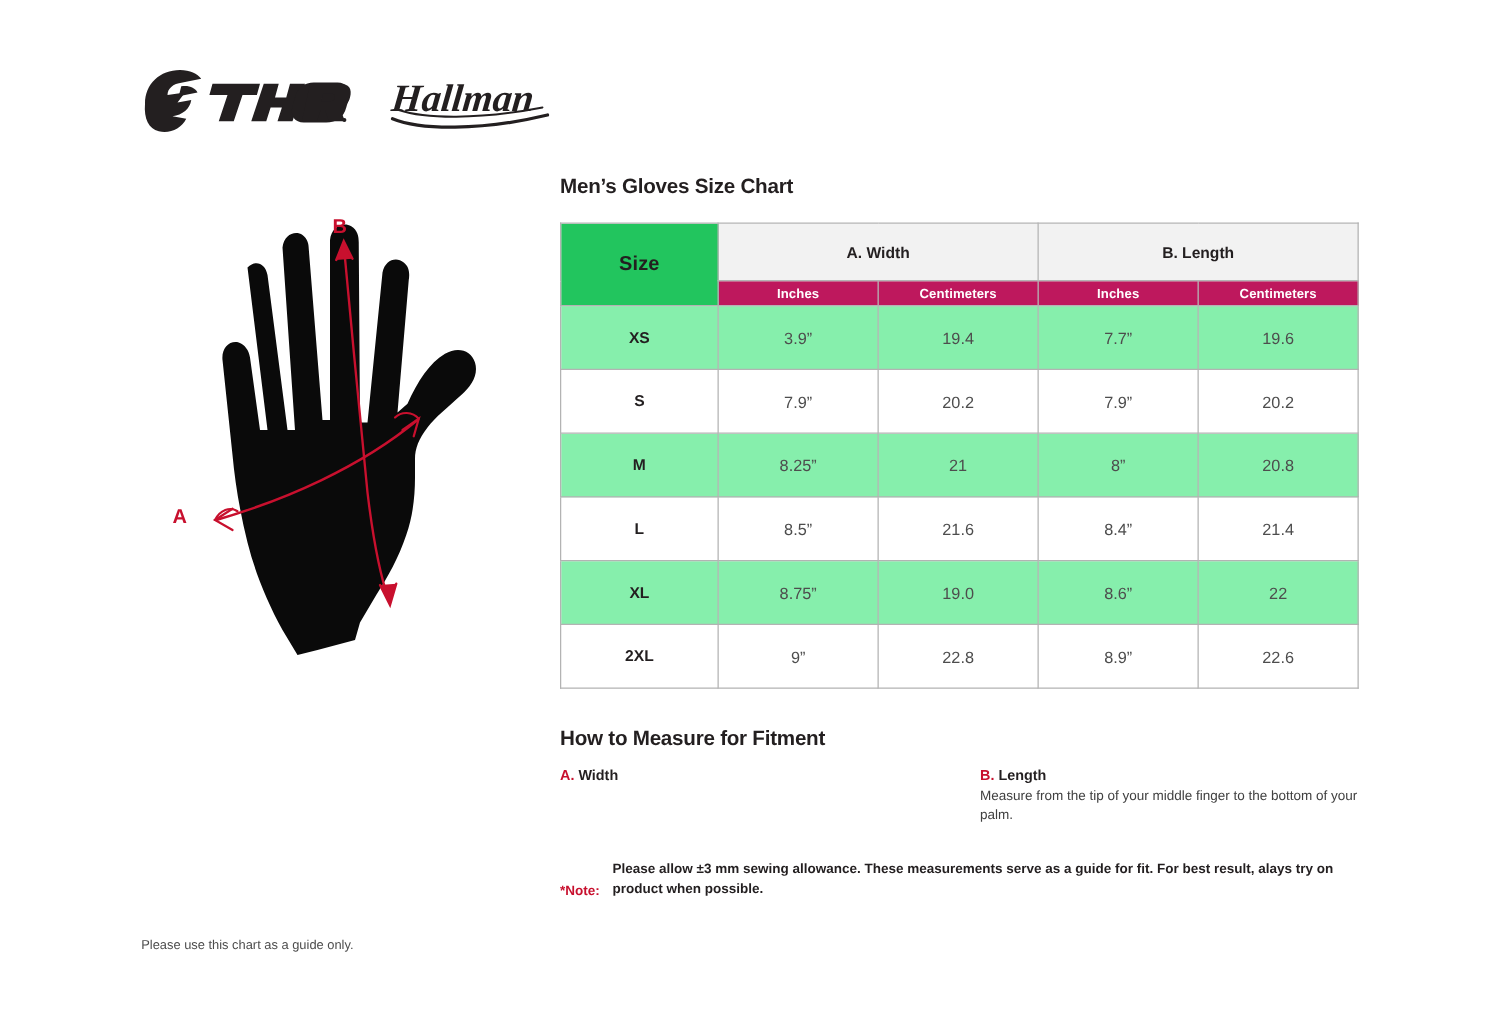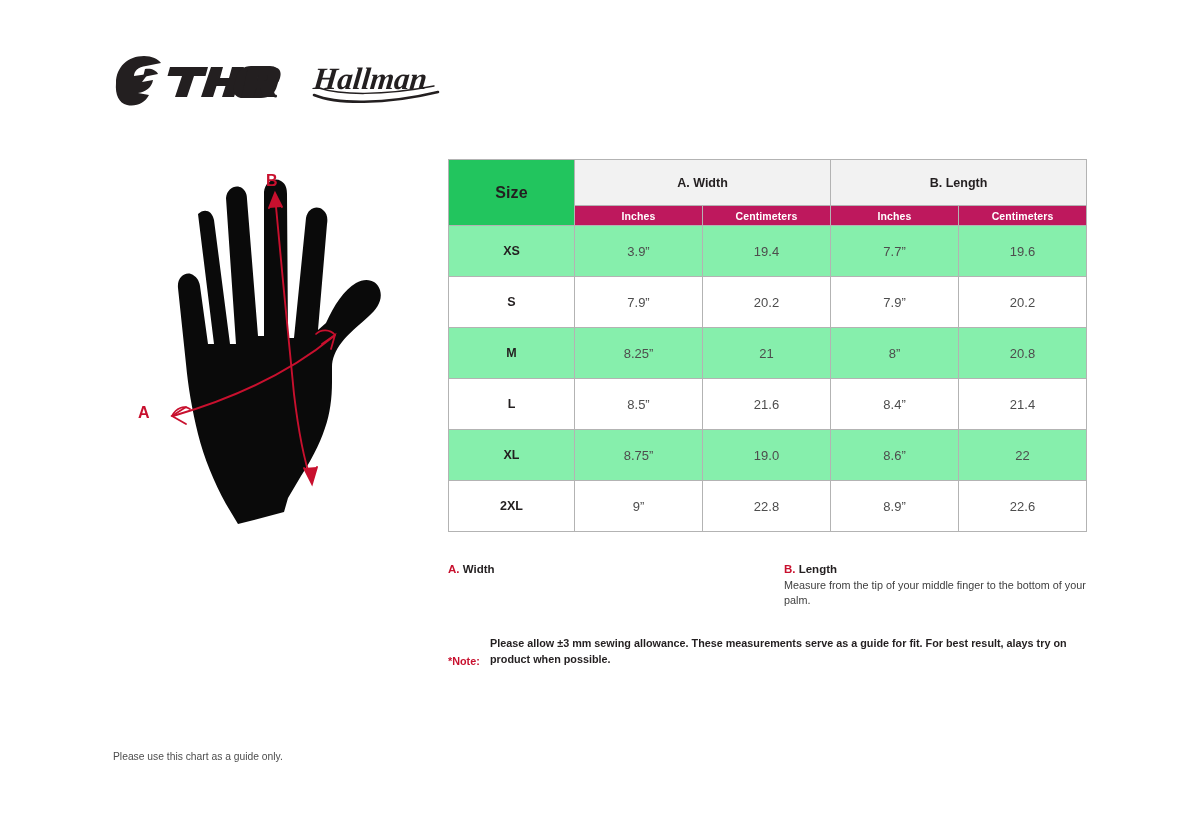--- a/index.html
+++ b/index.html
@@ -222,20 +222,21 @@
       <path d="M151 40 L157 25 L164 39" stroke-width="1.9" fill="#c8102e"></path>
     </g>
 
     <text x="20" y="250" font-family="'Liberation Sans', sans-serif" font-size="16" font-weight="bold" fill="#c8102e">A</text>
     <text x="148" y="18" font-family="'Liberation Sans', sans-serif" font-size="16" font-weight="bold" fill="#c8102e">B</text>
   </svg>
 </div>
 
 <div id="content">
 
+  <h2 class="section-title">Men’s Gloves Size Chart</h2>
 
   <table id="size-table">
     <colgroup>
       <col style="width:126px">
         <col style="width:128px">
         <col style="width:128px">
       <col style="width:128px">
         <col style="width:128px">
     </colgroup>
     <thead>
@@ -291,20 +292,21 @@
         <td class="size-cell">2XL</td>
         <td>9”</td>
         <td>22.8</td>
         <td>8.9”</td>
         <td>22.6</td>
       </tr>
     </tbody>
   </table>
 
   <div id="measure-block">
+    <h2 class="section-title">How to Measure for Fitment</h2>
 
     <div id="measure-cols">
       <div class="measure-col">
         <div class="measure-head">
           <span class="marker">A.</span>
           <span>Width</span>
         </div>
       </div>
 
       <div class="measure-col second">

